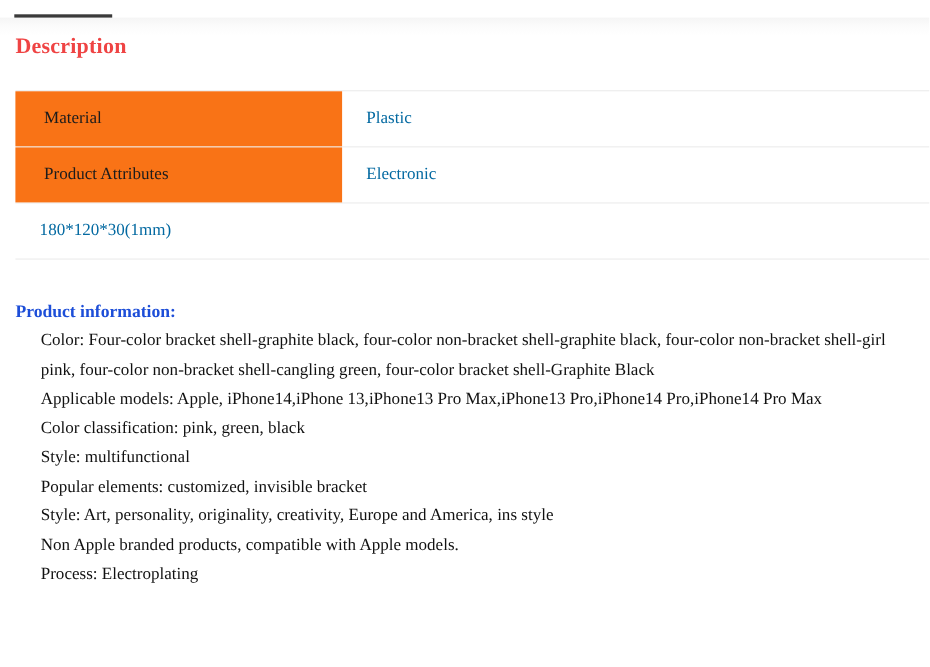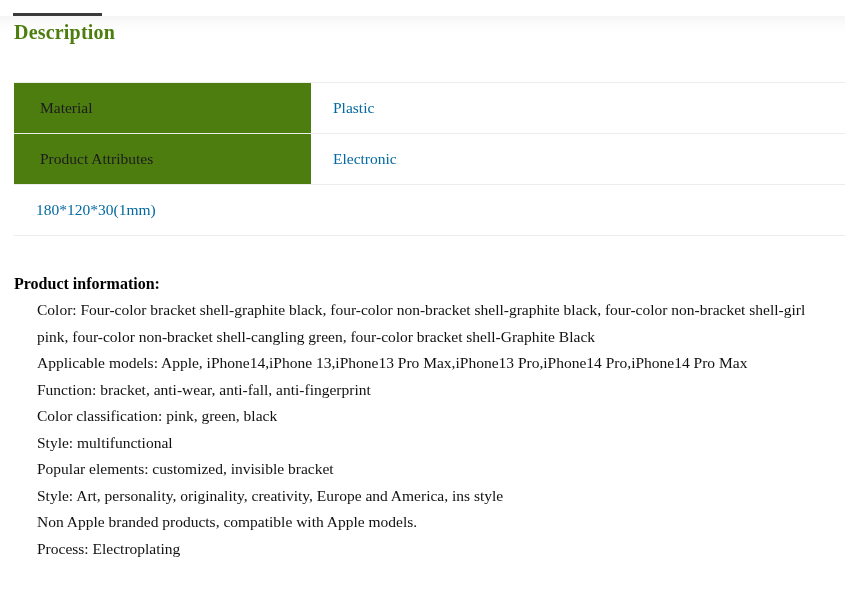--- a/index.html
+++ b/index.html
@@ -22,43 +22,43 @@
   }
   .tab-indicator {
     position: absolute;
     top: 13px; left: 13px;
     width: 89px; height: 3px;
     background: #3a3a3a;
   }
 
   .section-title {
     position: absolute;
-    top: 21px; left: 14px;
+    top: 31px; left: 14px;
     font-size: 20px;
     font-weight: bold;
-    color: #4d7c0f;
+    color: #ef4444;
     letter-spacing: 0.2px;
   }
 
   
   .spec-table {
     position: absolute;
     top: 82px; left: 14px;
     width: 831px;
     border-top: 1px solid #ececec;
     font-size: 15.5px;
   }
   .spec-row {
     display: flex;
     height: 51px;
     border-bottom: 1px solid #ececec;
   }
   .spec-label {
     width: 297px;
-    background: #4d7c0f;
+    background: #f97316;
     display: flex;
     align-items: center;
     padding-left: 26px;
     color: #1c1c1c;
   }
   .spec-value {
     flex: 1;
     display: flex;
     align-items: center;
     padding-left: 22px;
@@ -68,21 +68,21 @@
   
   .info {
     position: absolute;
     top: 270px; left: 14px;
     width: 820px;
   }
   .info-heading {
     font-size: 16px;
     font-weight: bold;
     line-height: 27px;
-    color: #000000;
+    color: #1d4ed8;
   }
   .info-line {
     font-size: 15.5px;
     line-height: 26.5px;
     color: #111111;
     margin-left: 23px;
   }
 </style>
 </head>
 <body>
@@ -105,21 +105,20 @@
     </div>
     <div class="spec-row">
       <div class="spec-value">180*120*30(1mm)</div>
     </div>
   </div>
 
   <div class="info">
     <p class="info-heading">Product information:</p>
     <p class="info-line">Color: Four-color bracket shell-graphite black, four-color non-bracket shell-graphite black, four-color non-bracket shell-girl pink, four-color non-bracket shell-cangling green, four-color bracket shell-Graphite Black</p>
     <p class="info-line">Applicable models: Apple, iPhone14,iPhone 13,iPhone13 Pro Max,iPhone13 Pro,iPhone14 Pro,iPhone14 Pro Max</p>
-    <p class="info-line">Function: bracket, anti-wear, anti-fall, anti-fingerprint</p>
     <p class="info-line">Color classification: pink, green, black</p>
     <p class="info-line">Style: multifunctional</p>
     <p class="info-line">Popular elements: customized, invisible bracket</p>
     <p class="info-line">Style: Art, personality, originality, creativity, Europe and America, ins style</p>
     <p class="info-line">Non Apple branded products, compatible with Apple models.</p>
     <p class="info-line">Process: Electroplating</p>
   </div>
 
 </div>
 

